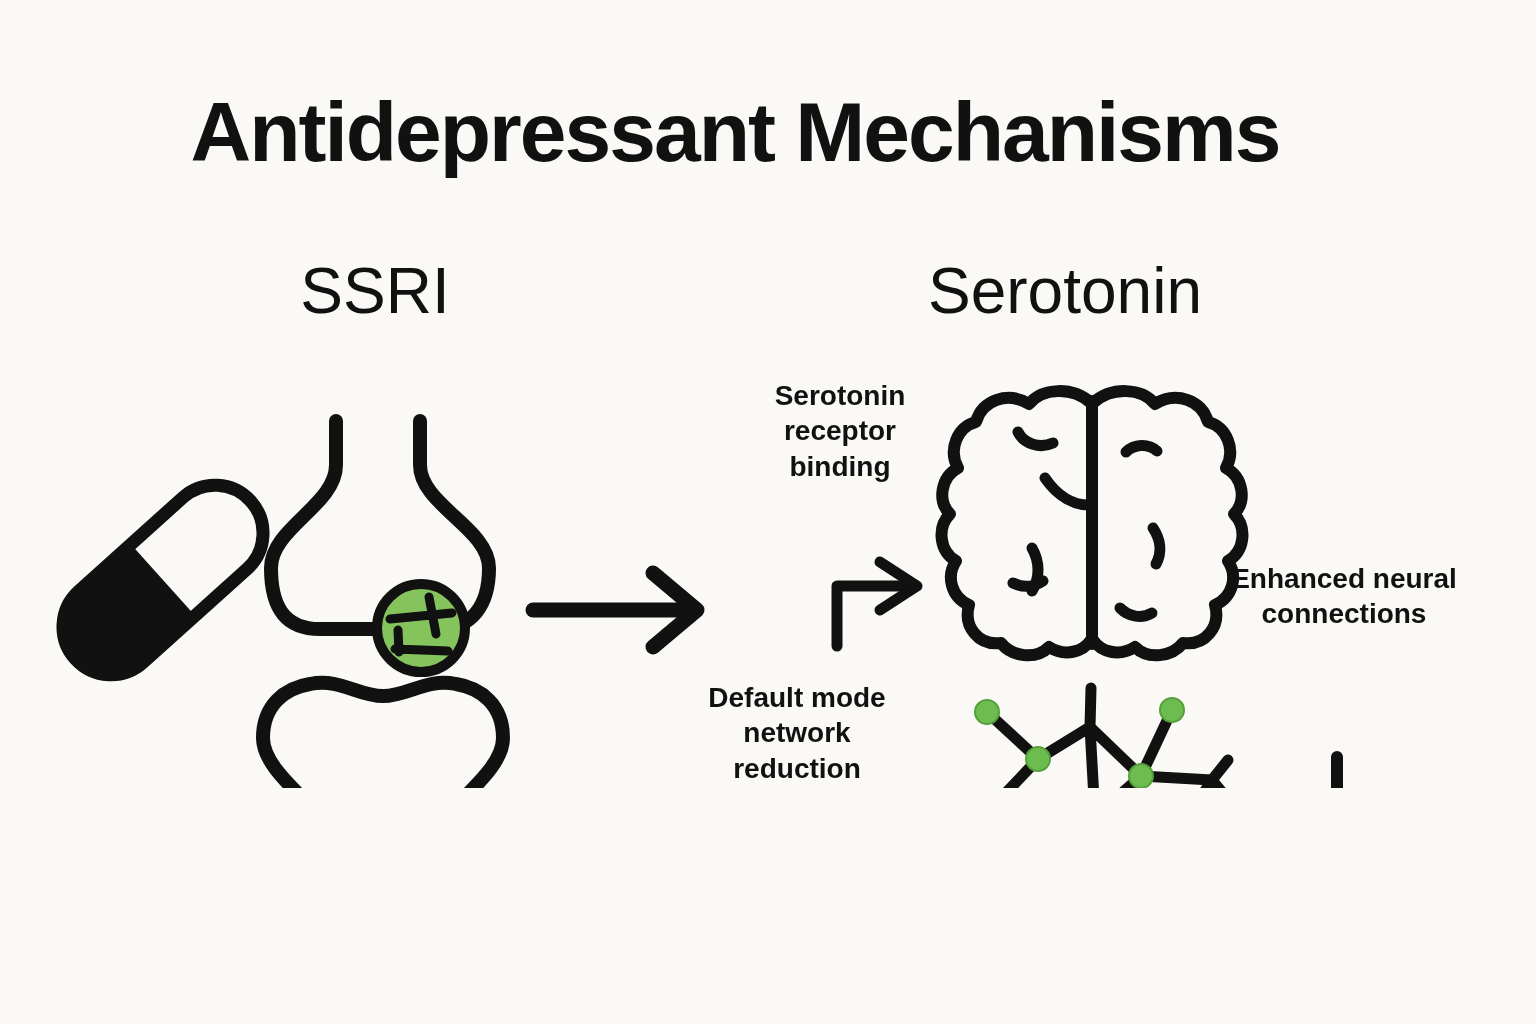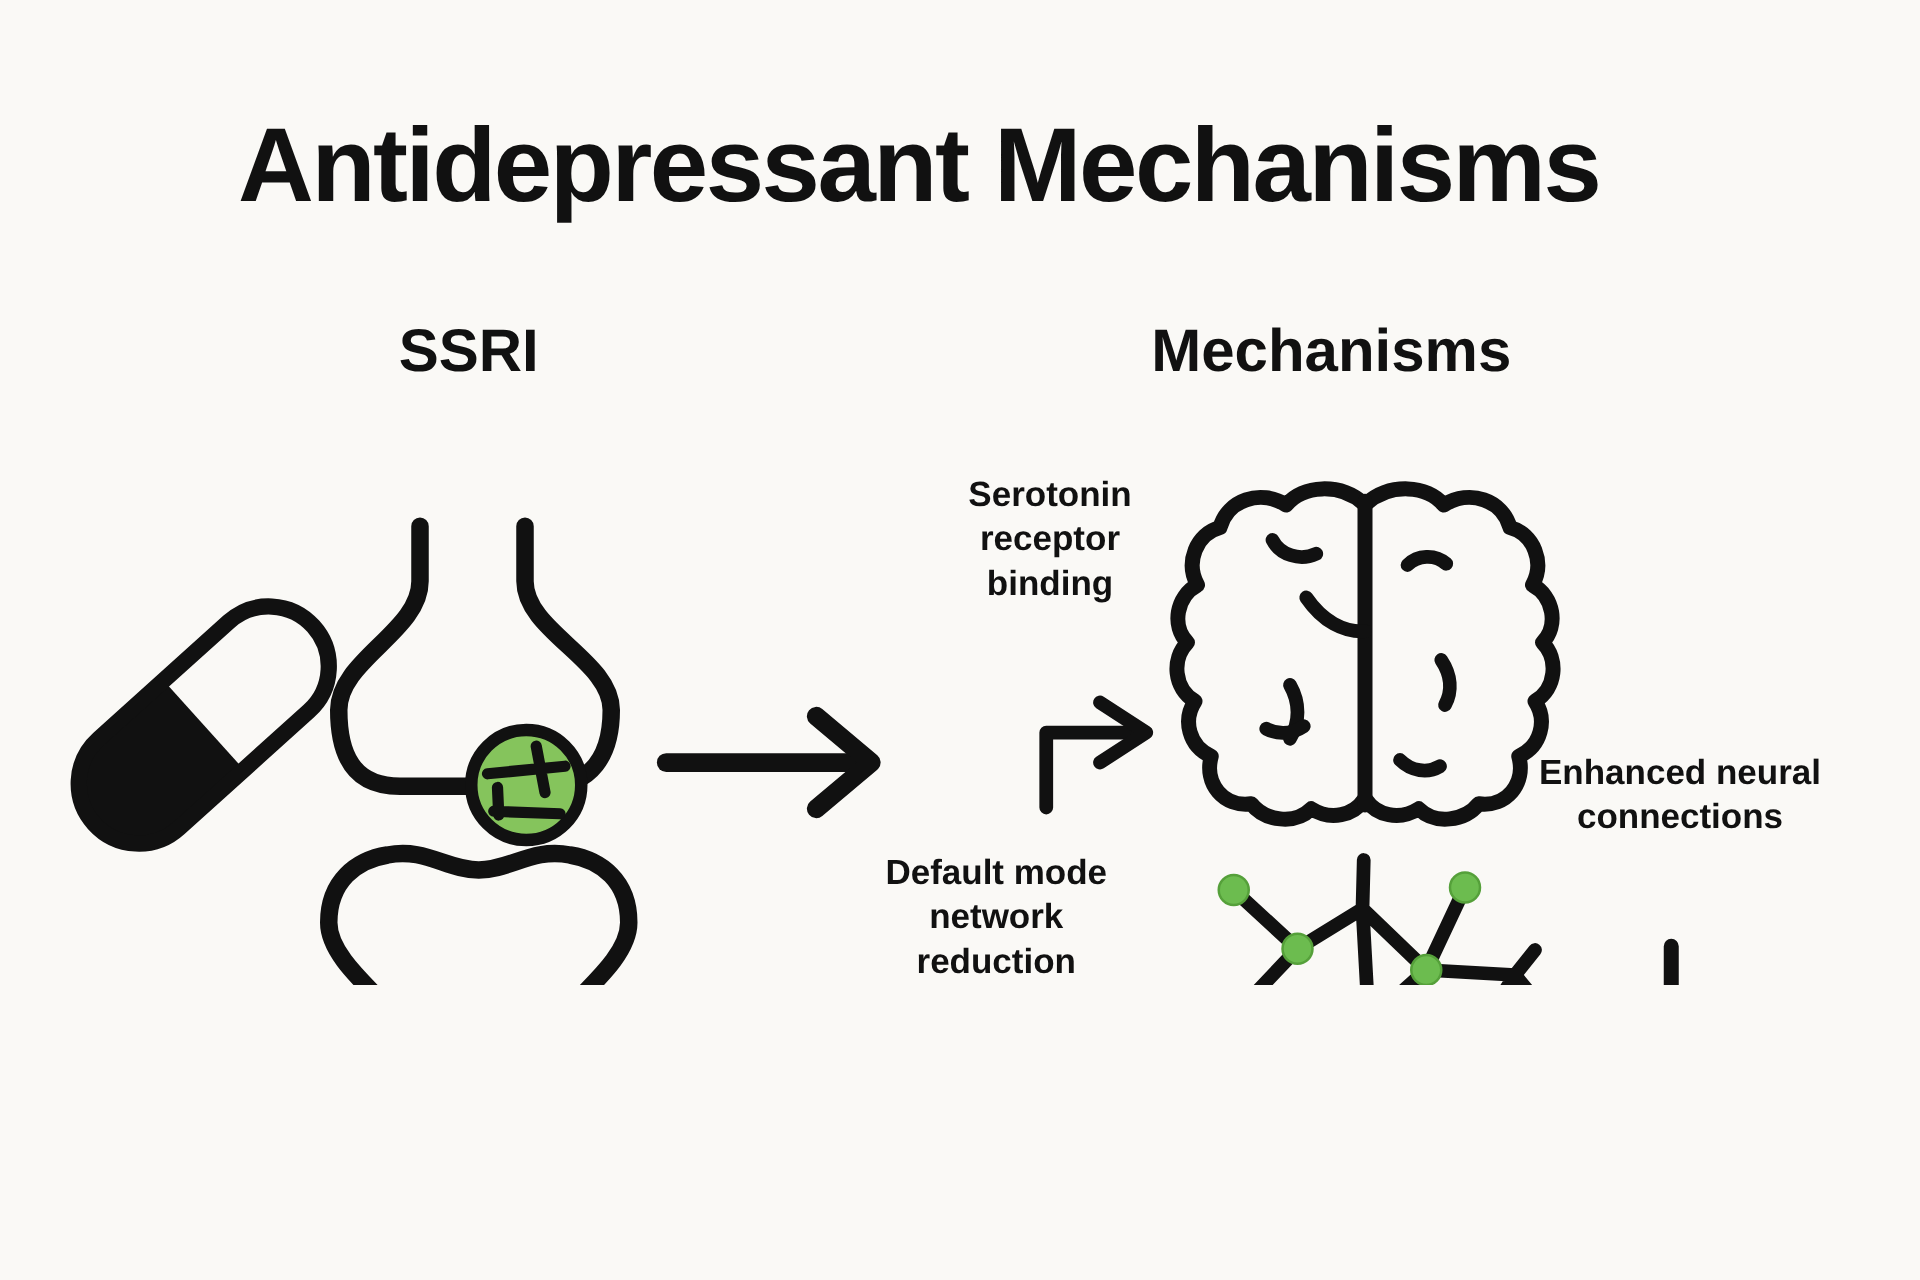--- a/index.html
+++ b/index.html
@@ -11,41 +11,41 @@
   html,body{margin:0;padding:0;background:var(--background);}
   .canvas{
     position:relative;width:1536px;height:788px;overflow:hidden;
     background:var(--background);color:var(--ink);
     font-family:"Liberation Sans",sans-serif;
   }
   .title{
     position:absolute;top:84px;left:0;width:1470px;
     font-size:84px;font-weight:bold;letter-spacing:-2px;text-align:center;
   }
-  .heading{position:absolute;font-size:48px;font-weight:bold;text-align:center;}
+  .heading{position:absolute;font-size:64px;font-weight:normal;text-align:center;}
   .heading.ssri{top:254px;left:225px;width:300px;}
   .heading.psilo{top:254px;left:890px;width:350px;}
   .label{position:absolute;font-size:28px;font-weight:bold;text-align:center;line-height:1.26;}
   .label.serotonin{top:378px;left:730px;width:220px;}
   .label.dmn{top:680px;left:692px;width:210px;}
-  .label.enhanced{top:600px;left:1222px;width:244px;}
+  .label.enhanced{top:561px;left:1222px;width:244px;}
   svg.diagram{position:absolute;left:0;top:0;}
   .ink-stroke{stroke:var(--ink);fill:none;stroke-linecap:round;stroke-linejoin:round;}
   .ink-fill{fill:var(--ink);}
   .vesicle{fill:var(--vesicle-green);stroke:var(--ink);}
   .node{fill:var(--node-green);stroke:#55a03a;stroke-width:2px;}
 </style>
 </head>
 <body>
 
 <div class="canvas">
 
   <div class="title">Antidepressant Mechanisms</div>
   <div class="heading ssri">SSRI</div>
-  <div class="heading psilo">Mechanisms</div>
+  <div class="heading psilo">Serotonin</div>
 
   <div class="label serotonin">Serotonin receptor binding</div>
   <div class="label dmn">Default mode network reduction</div>
   <div class="label enhanced">Enhanced neural connections</div>
 
   <svg class="diagram" width="1536" height="1024" viewBox="0 0 1536 1024">
 
     <g transform="translate(163,580) rotate(-42)">
       <path class="ink-fill" d="M 0 -48 L -70 -48 A 48 48 0 0 0 -70 48 L 0 48 Z"></path>
       <rect class="ink-stroke" x="-118" y="-48" width="236" height="96" rx="48" stroke-width="13"></rect>

